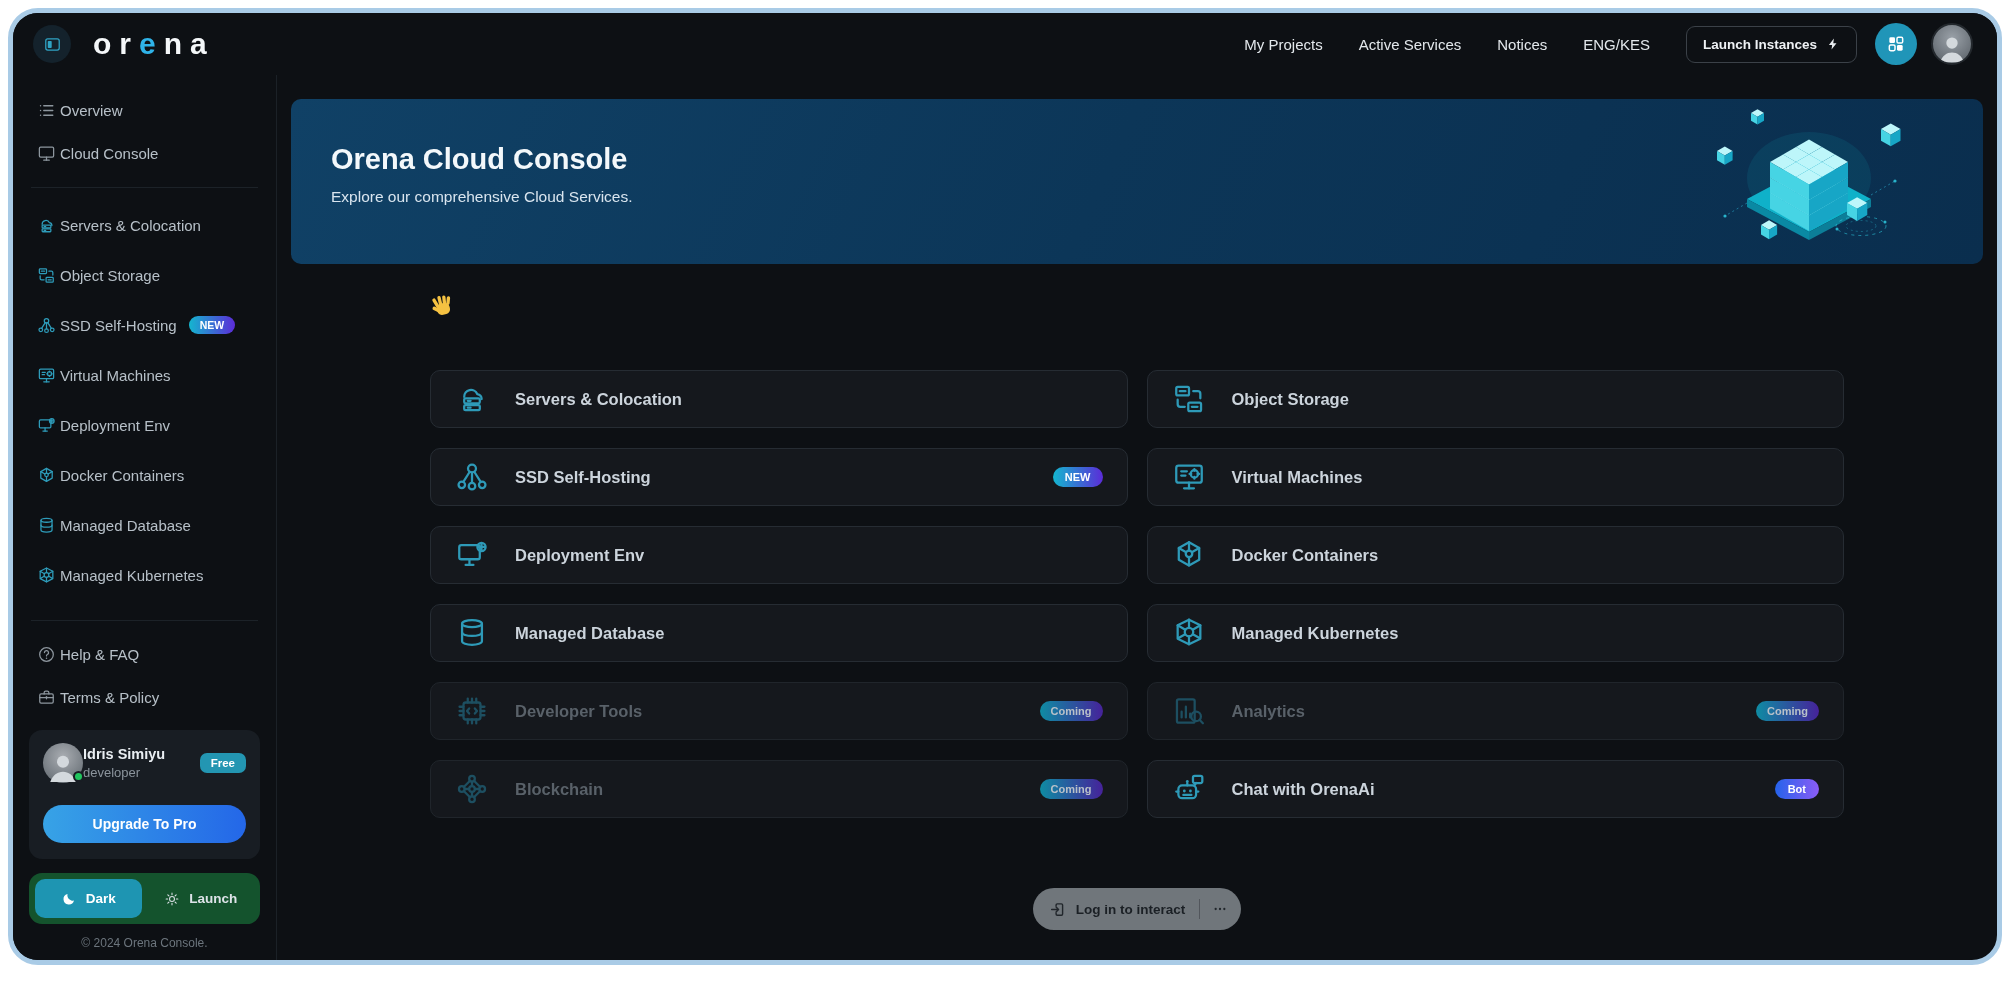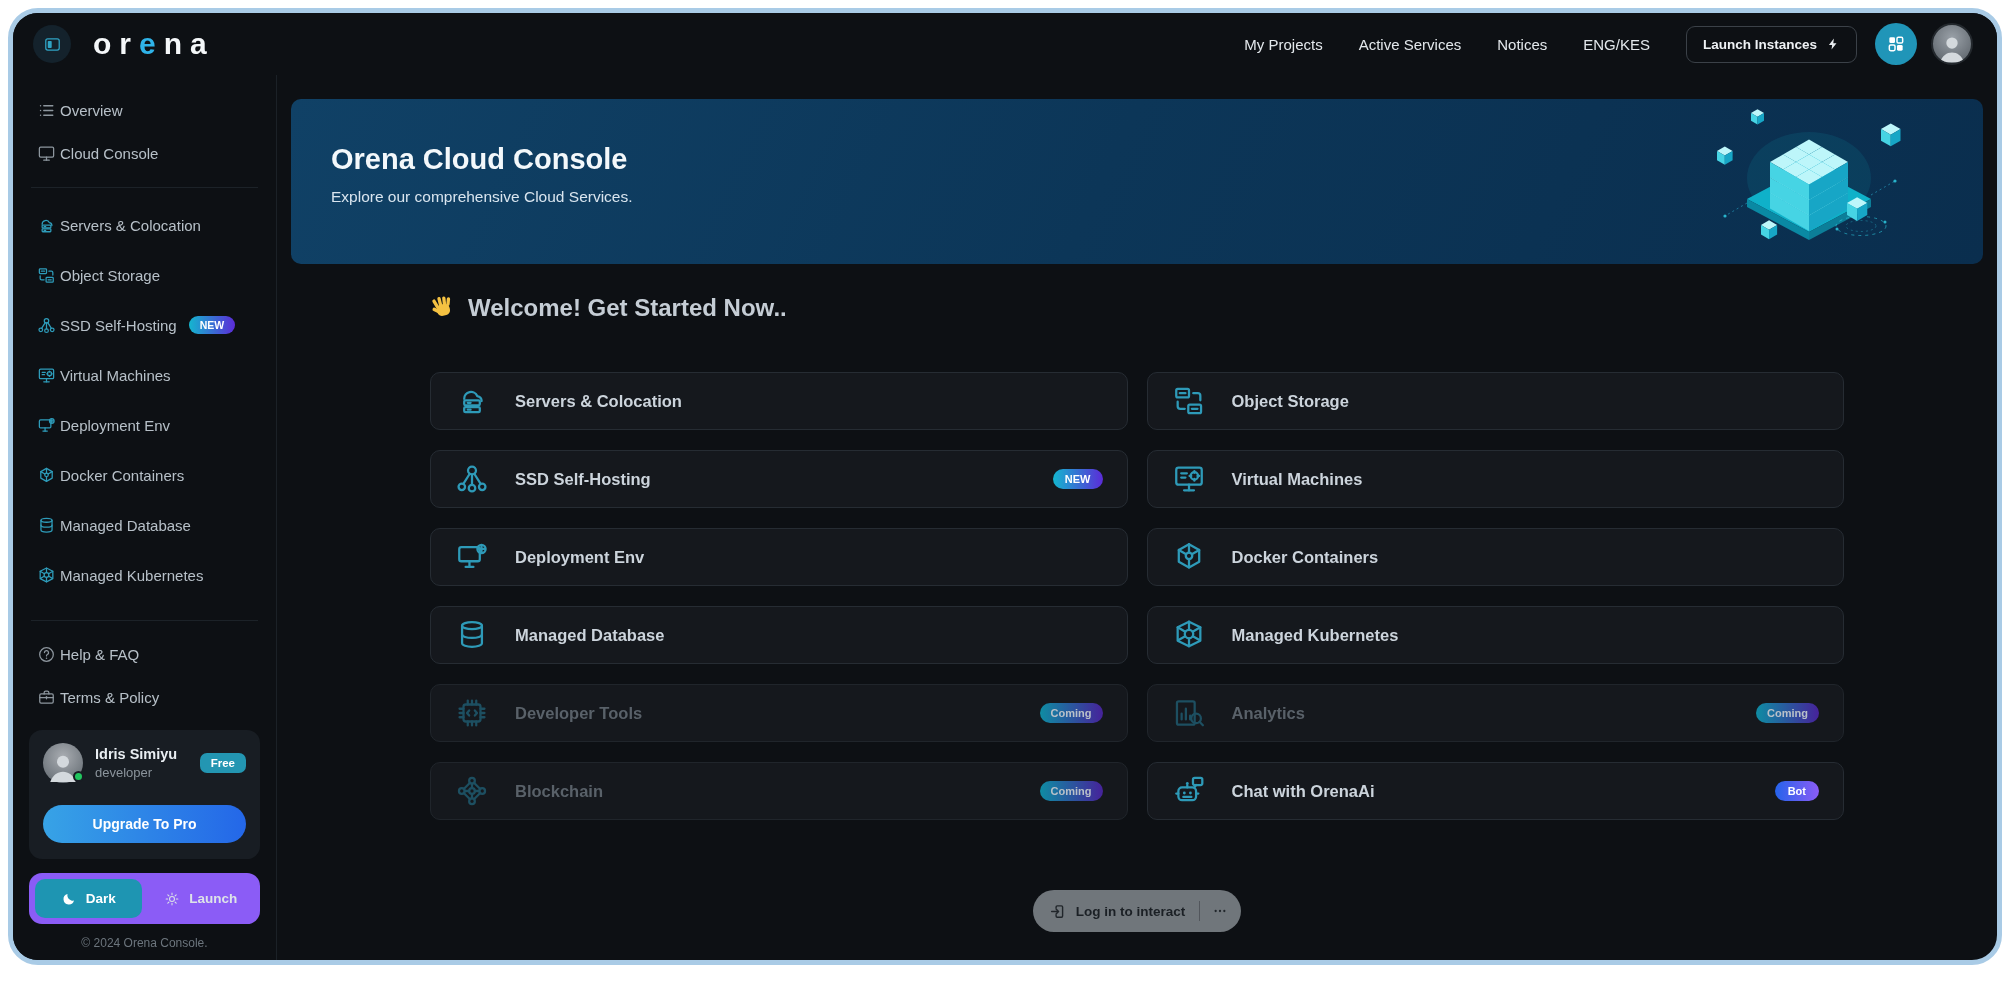--- a/index.html
+++ b/index.html
@@ -41,30 +41,30 @@
   .side-divider { height:1px; background:#1c2228; margin:12px 2px; }
 
   .badge { border-radius:999px; font-weight:700; color:#ffffff; white-space:nowrap; }
   .badge-new { background:linear-gradient(90deg,#14b6cf,#5b2bd8); font-size:11px; padding:4px 12px; }
   .badge.small { font-size:10.5px; padding:3px 11px; margin-left:8px; }
   .badge-coming { background:linear-gradient(90deg,#0f8ca3,#46229a); color:#b9c1c9; font-size:11px; padding:4px 11px; }
   .badge-bot { background:linear-gradient(90deg,#2563eb,#8b5cf6); font-size:11px; padding:4px 13px; }
   .badge-free { background:#2396b2; font-size:11.5px; padding:4px 11px; border-radius:7px; }
 
   .user-card { margin-top:auto; background:#181d23; border-radius:13px; padding:13px 14px 16px; }
-  .user-row { display:flex; align-items:center; gap:12px; }
+  .user-row { display:flex; align-items:center; }
   .user-avatar { width:40px; height:40px; border-radius:50%; background:radial-gradient(circle at 50% 35%, #a9adb2, #5c646b); position:relative; flex:0 0 40px; }
   .user-avatar .icon { position:absolute; inset:4px 2px -4px 2px; }
   .status-dot { position:absolute; right:-1px; bottom:1px; width:11px; height:11px; border-radius:50%; background:#22c55e; border:2px solid #181d23; }
   .user-info { flex:1; min-width:0; }
   .user-name { color:#e9eef2; font-size:14.5px; font-weight:700; }
   .user-role { color:#8b949c; font-size:13px; margin-top:3px; }
   .upgrade-btn { margin-top:22px; width:100%; height:38px; border:none; border-radius:999px; background:linear-gradient(90deg,#37a3e6,#2467e8); color:#ffffff; font-size:14px; font-weight:700; cursor:pointer; font-family:inherit; }
 
-  .theme-toggle { margin-top:14px; background:#8b5cf6; border-radius:13px; padding:6px; display:flex; gap:6px; }
+  .theme-toggle { margin-top:14px; background:#14532d; border-radius:13px; padding:6px; display:flex; gap:6px; }
   .theme-btn { flex:1; height:39px; border-radius:10px; display:flex; align-items:center; justify-content:center; gap:9px; font-size:13.5px; font-weight:700; cursor:pointer; color:#dde3e8; }
   .theme-btn.active { background:#1e95b2; color:#ffffff; }
   .theme-btn .icon { width:16px; height:16px; }
 
   .copyright { text-align:center; color:#6c757d; font-size:12px; margin-top:12px; font-weight:500; }
 
   
   .main { flex:1; min-width:0; padding:24px 14px 0; overflow:hidden; display:flex; flex-direction:column; }
   .hero { position:relative; height:165px; flex:0 0 165px; border-radius:10px; overflow:hidden;
           background:linear-gradient(115deg,#104166 0%, #0c3658 48%, #0a2e4e 100%); padding:44px 40px 0; }
@@ -404,21 +404,20 @@
                 <g fill="#f5c242" transform="rotate(-14 12 13)">
                   <rect x="6.2" y="8.5" width="12" height="10.5" rx="4.5"></rect>
                   <rect x="5" y="2.2" width="3.1" height="9" rx="1.55" transform="rotate(-17 6.5 6.7)"></rect>
                   <rect x="9.2" y="1.2" width="3.1" height="10" rx="1.55"></rect>
                   <rect x="13.2" y="1.8" width="3.1" height="9.4" rx="1.55" transform="rotate(8 14.7 6.5)"></rect>
                   <rect x="16.8" y="3.4" width="3.1" height="8" rx="1.55" transform="rotate(19 18.3 7.4)"></rect>
                   <rect x="2.4" y="10" width="8" height="3.3" rx="1.65" transform="rotate(38 4.5 11.6)"></rect>
                 </g>
               </svg>
             </span>
-          <span>Welcome! Get Started Now..</span>
         </div>
 
         <div class="cards-grid" id="cards-grid">
             <div class="card">
               <span class="icon card-icon">
                 <svg viewBox="0 0 24 24" fill="none" stroke="currentColor" stroke-width="1.6" stroke-linecap="round" stroke-linejoin="round" xmlns="http://www.w3.org/2000/svg">
                   <path d="M6.5 10.5a4.8 4.8 0 0 1 9.2-2A3.6 3.6 0 0 1 18.8 12"></path>
                   <rect x="6.5" y="11.5" width="11" height="3.6" rx="0.9"></rect>
                   <rect x="6.5" y="16.3" width="11" height="3.6" rx="0.9"></rect>
                   <line x1="9" y1="13.3" x2="11" y2="13.3"></line>

